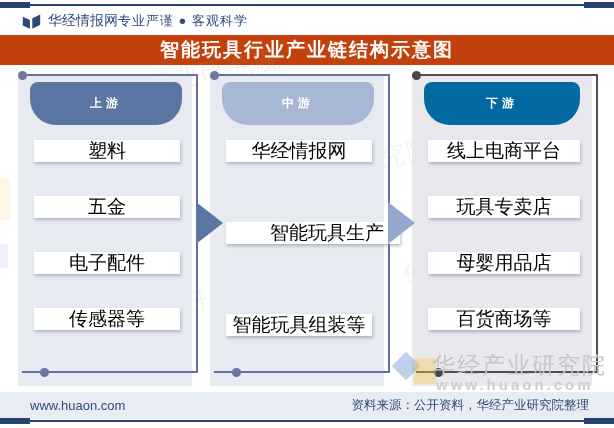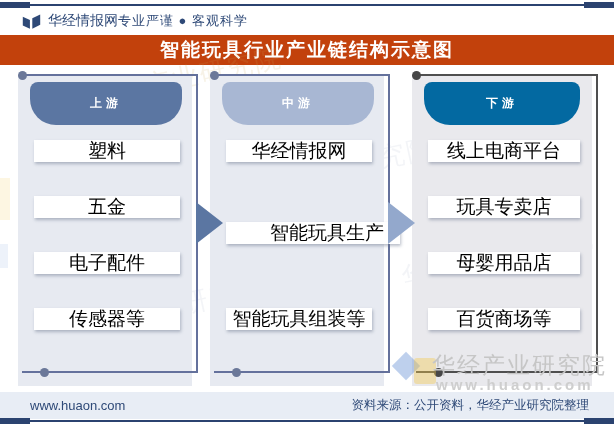--- a/index.html
+++ b/index.html
@@ -37,21 +37,21 @@
     border-radius:8px 8px 26px 26px;color:#fff;font-weight:bold;font-size:12px;
     letter-spacing:4px;display:flex;align-items:center;justify-content:center;}
   .col-1 .colhead{background:#5b76a2;}
   .col-2 .colhead{background:#a8b7d3;}
   .col-3 .colhead{background:#0369a1;width:156px;}
   .item{position:absolute;left:16px;width:146px;height:22px;background:#ffffff;
     box-shadow:1px 2px 3px rgba(100,110,135,.45);display:flex;align-items:center;
     justify-content:center;font-size:19px;color:#000000;}
   .col-3 .item{width:152px;}
   .r1{top:66px;} .r2{top:122px;} .r3{top:178px;} .r4{top:234px;}
-  .m2{top:148px;padding-left:28px;} .m3{top:234px;}
+  .m2{top:148px;padding-left:28px;} .m3{top:240px;}
   
   .arrow{position:absolute;top:202px;width:27px;height:42px;
     clip-path:polygon(0 0,100% 50%,0 100%);}
   .arrow-1{left:196px;background:#5b76a2;}
   .arrow-2{left:388px;background:#93a8cc;}
   
   .wm{position:absolute;color:#8e9cba;opacity:.10;font-size:26px;letter-spacing:2px;
     transform:rotate(-12deg);white-space:nowrap;}
   .wm-a{left:88px;top:60px;color:#c9a85a;opacity:.14;}
   .wm-b{left:240px;top:150px;}

